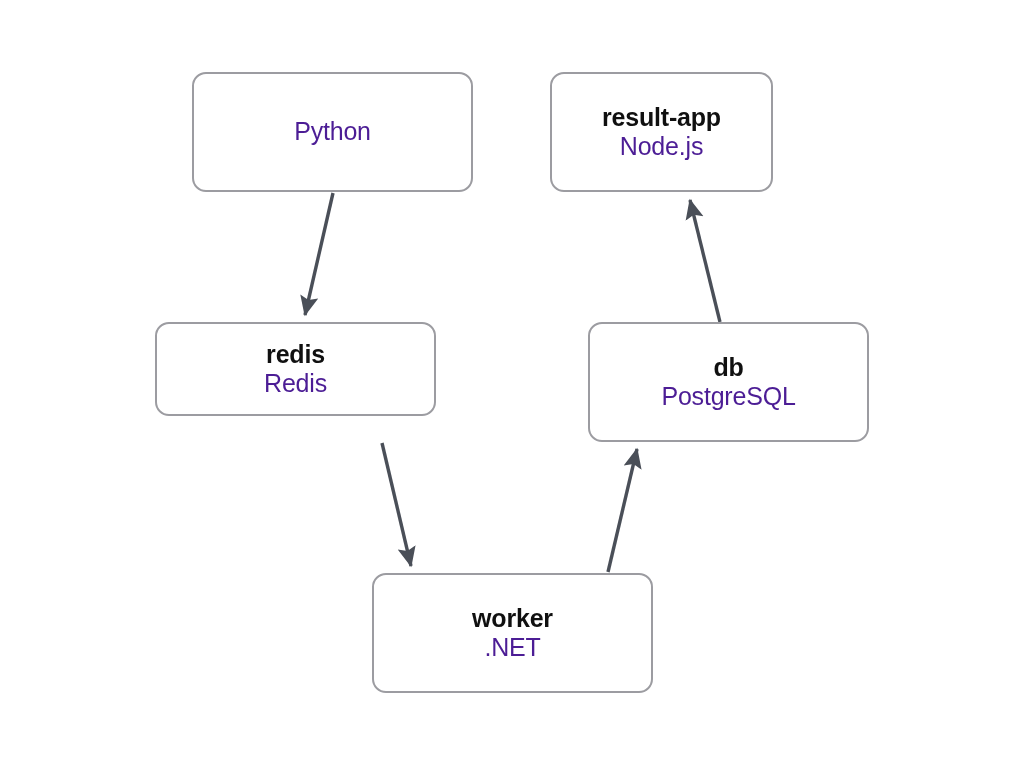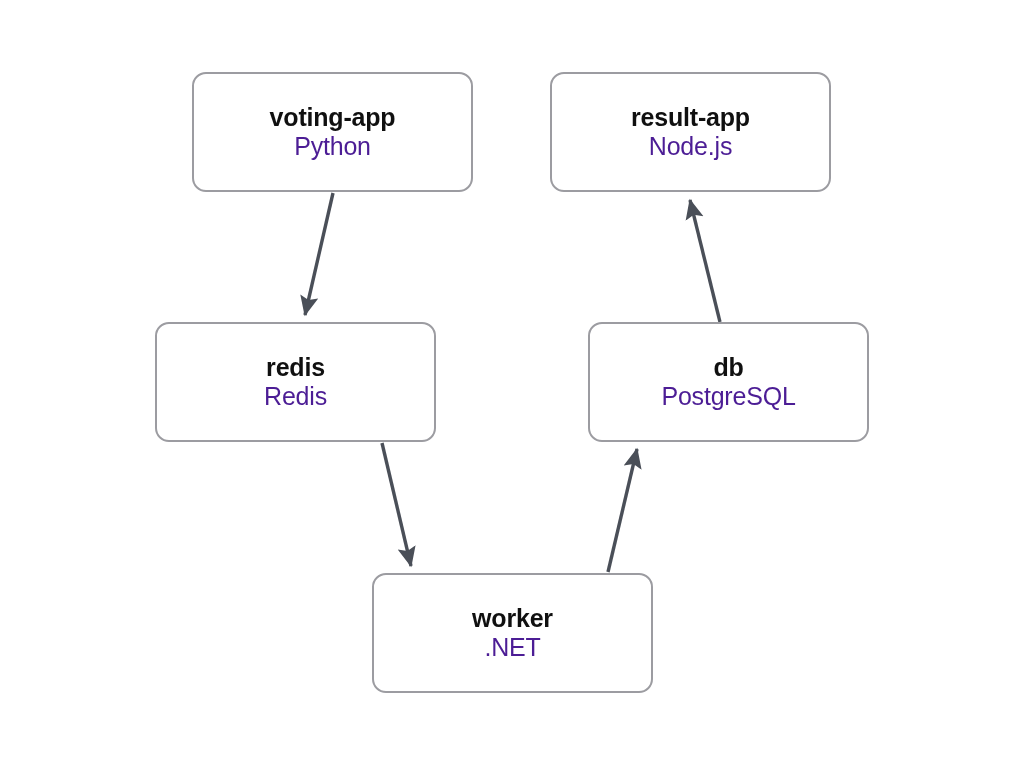--- a/index.html
+++ b/index.html
@@ -65,30 +65,29 @@
     <line x1="333" y1="193" x2="305" y2="315" stroke="#4a4f58" stroke-width="3.4" marker-end="url(#arrowhead)"></line>
 
     <line x1="382" y1="443" x2="411" y2="566" stroke="#4a4f58" stroke-width="3.4" marker-end="url(#arrowhead)"></line>
 
     <line x1="608" y1="572" x2="637" y2="449" stroke="#4a4f58" stroke-width="3.4" marker-end="url(#arrowhead)"></line>
 
     <line x1="720" y1="322" x2="690" y2="200" stroke="#4a4f58" stroke-width="3.4" marker-end="url(#arrowhead)"></line>
   </svg>
 
   <div class="node" style="left:192px; top:72px; width:281px; height:120px;">
-    <div class="node-title">voting-app</div>
     <div class="node-subtitle">Python</div>
   </div>
 
-  <div class="node" style="left:550px; top:72px; width:281px; height:120px;">
+  <div class="node" style="left:550px; top:72px; width:223px; height:120px;">
     <div class="node-title">result-app</div>
     <div class="node-subtitle">Node.js</div>
   </div>
 
-  <div class="node" style="left:155px; top:322px; width:281px; height:120px;">
+  <div class="node" style="left:155px; top:322px; width:281px; height:94px;">
     <div class="node-title">redis</div>
     <div class="node-subtitle">Redis</div>
   </div>
 
   <div class="node" style="left:372px; top:573px; width:281px; height:120px;">
     <div class="node-title">worker</div>
     <div class="node-subtitle">.NET</div>
   </div>
 
   <div class="node" style="left:588px; top:322px; width:281px; height:120px;">

